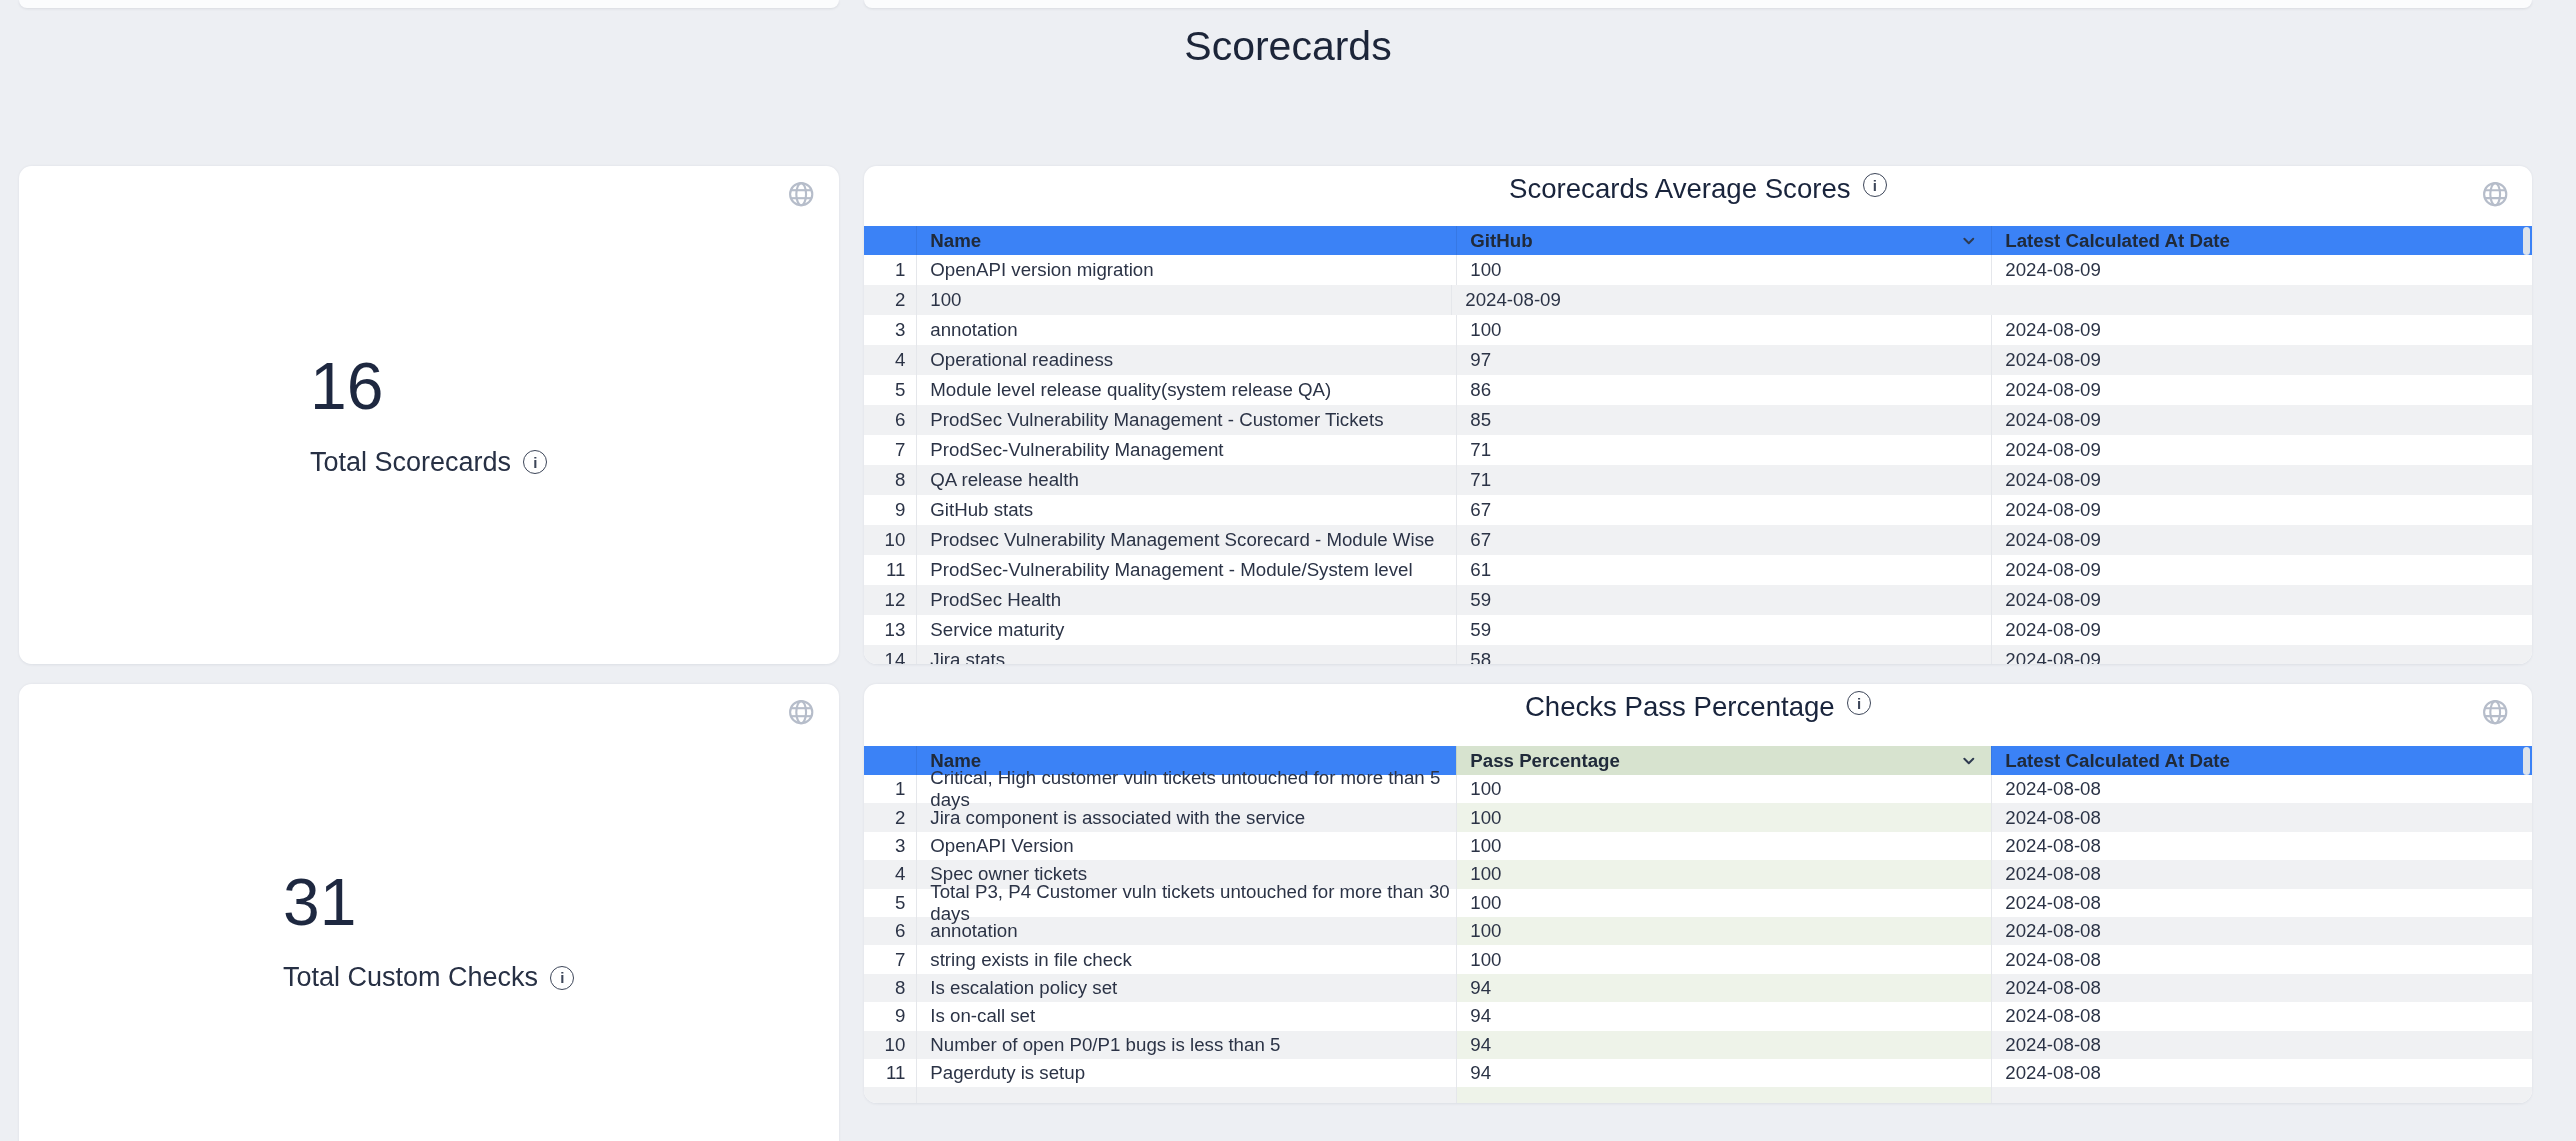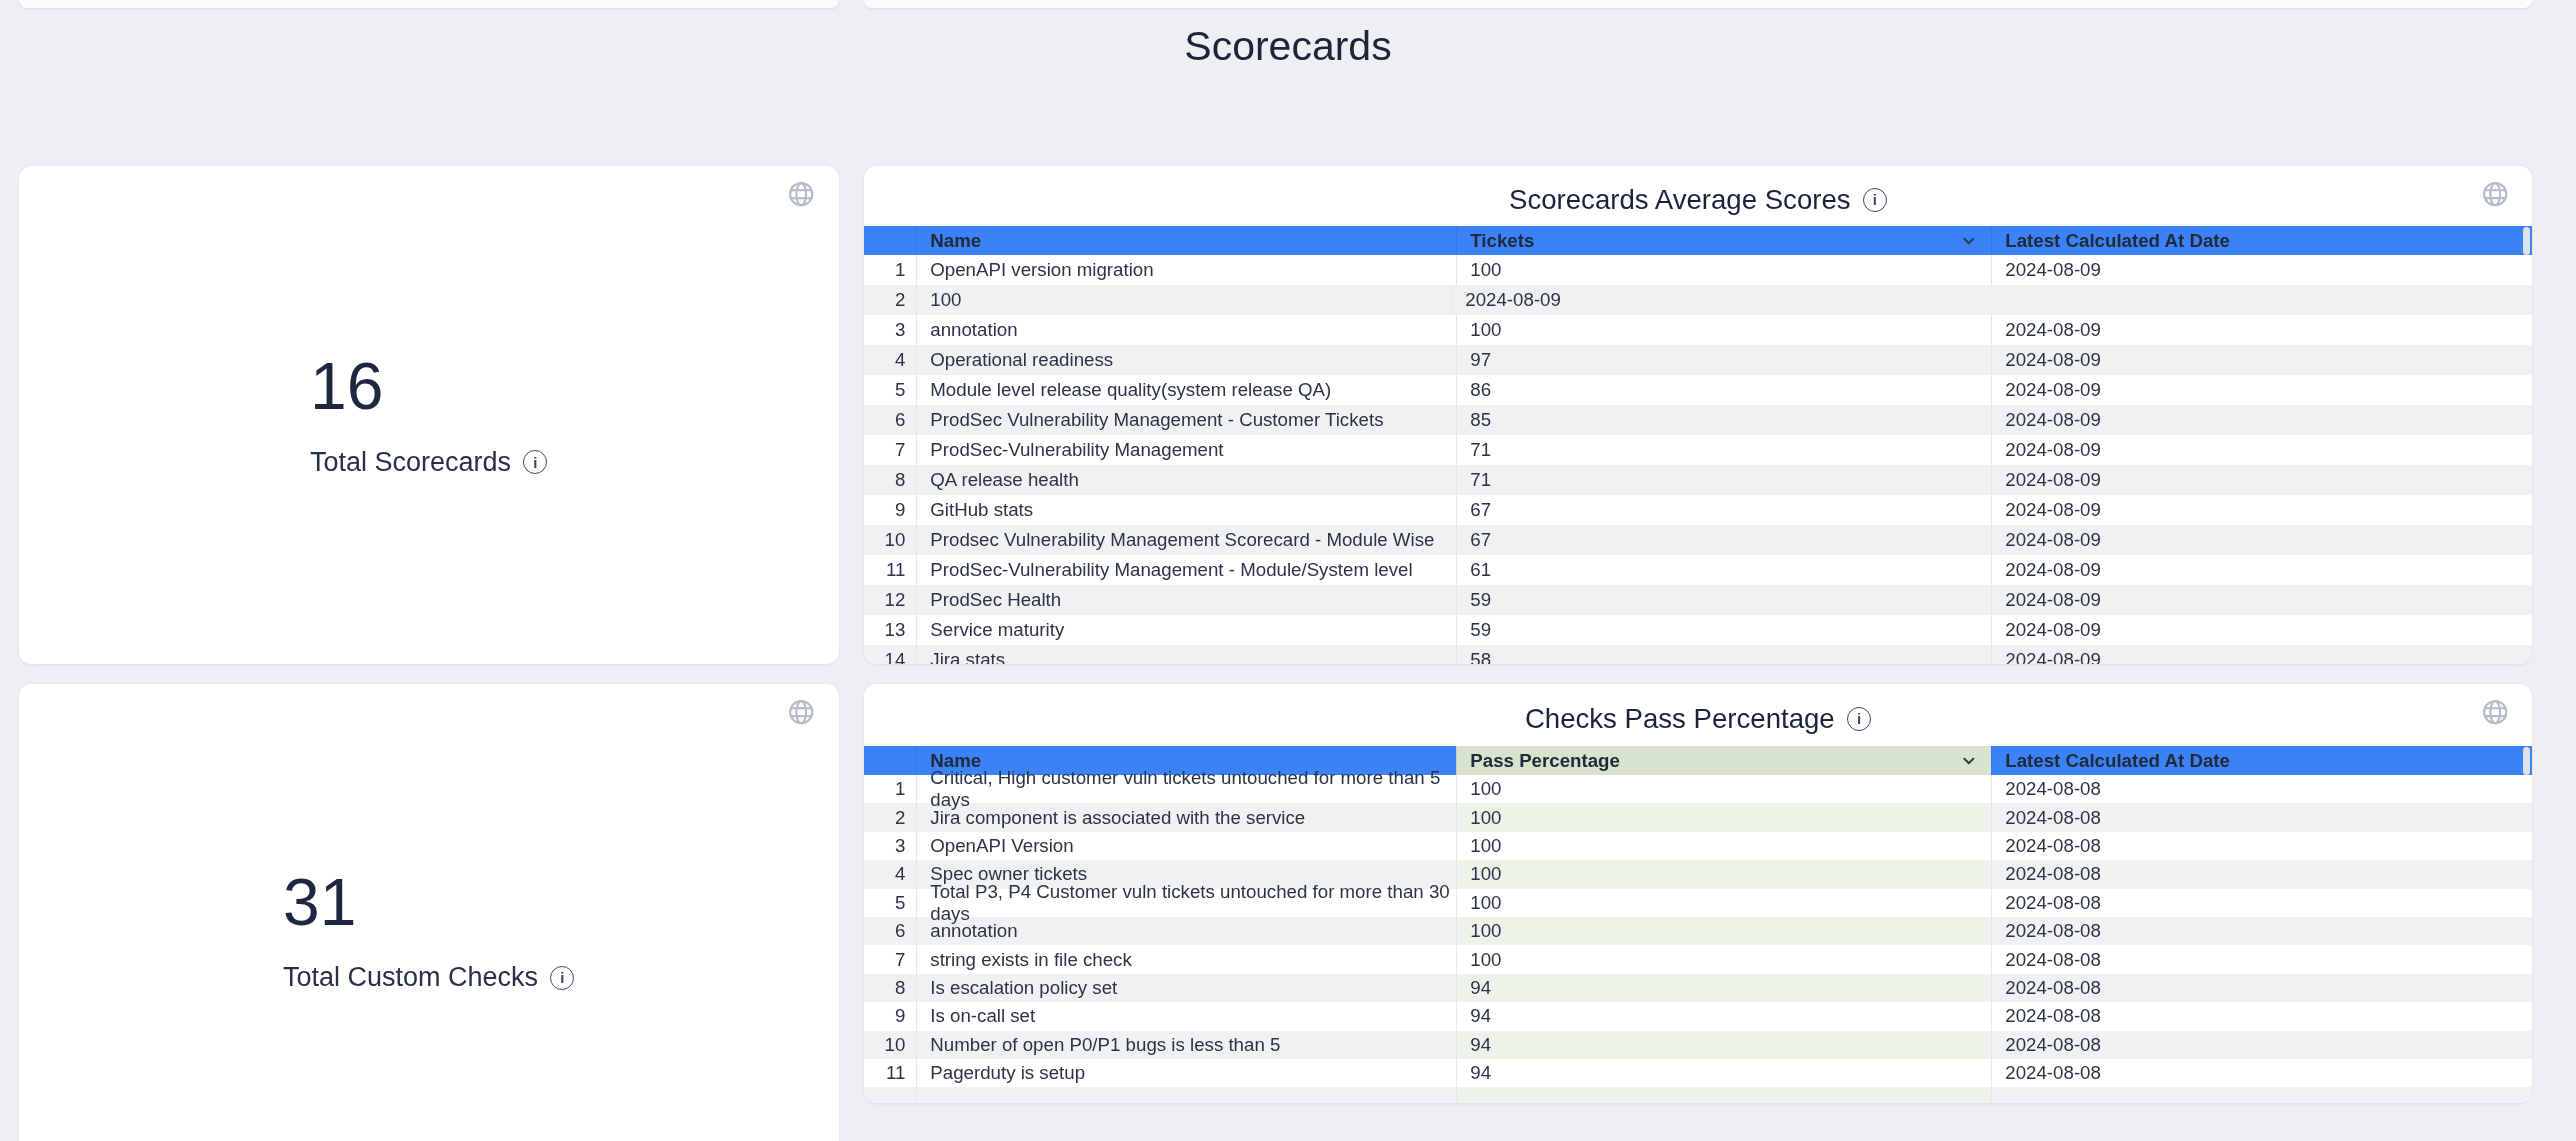--- a/index.html
+++ b/index.html
@@ -29,21 +29,21 @@
   .stat-center{text-align:left;}
   .stat-value{font-size:66px;font-weight:500;color:#1e2840;line-height:1.05;}
   .stat-label-row{margin-top:25px;font-size:27px;color:#273044;
                   display:flex;align-items:center;justify-content:center;gap:12.4px;}
 
   .info-icon{width:24px;height:24px;border:1.8px solid #3d4659;border-radius:50%;
              display:inline-flex;align-items:center;justify-content:center;
              font-size:15px;line-height:1;color:#3d4659;font-weight:700;box-sizing:border-box;
              flex:0 0 auto;}
 
-  .table-title-row{height:60px;display:flex;align-items:center;justify-content:center;
+  .table-title-row{height:60px;display:flex;justify-content:center;
                    gap:12.4px;font-size:27.6px;font-weight:500;color:#19243c;
                    padding-top:7.1px;box-sizing:border-box;}
   .table-card-2 .table-title-row{height:62px;}
 
   .thead{display:flex;height:29px;background:#3b82f6;align-items:stretch;
          font-weight:700;font-size:18.7px;color:#202a3a;}
   .trow{display:flex;height:30px;align-items:stretch;font-size:18.7px;color:#2b3346;}
   .table-card-2 .trow{height:28.4px;}
   .tbody .trow:nth-child(even){background:#f0f1f3;}
 
@@ -107,21 +107,21 @@
       </svg>
     </span>
     <div class="table-title-row">
       <span>Scorecards Average Scores</span>
       <span class="info-icon">i</span>
     </div>
     <div class="thead">
       <div class="cell c-num"></div>
       <div class="cell c-name">Name</div>
       <div class="cell c-value">
-        <span>Tickets</span>
+        <span>GitHub</span>
         <span class="sort-chevron">
           <svg viewBox="0 0 22 22" fill="none" stroke="currentColor" stroke-width="2.2" stroke-linecap="round" stroke-linejoin="round">
             <polyline points="6,8.5 11,13.5 16,8.5"></polyline>
           </svg>
         </span>
       </div>
       <div class="cell c-date">Latest Calculated At Date</div>
     </div>
     <div class="tbody">
 

